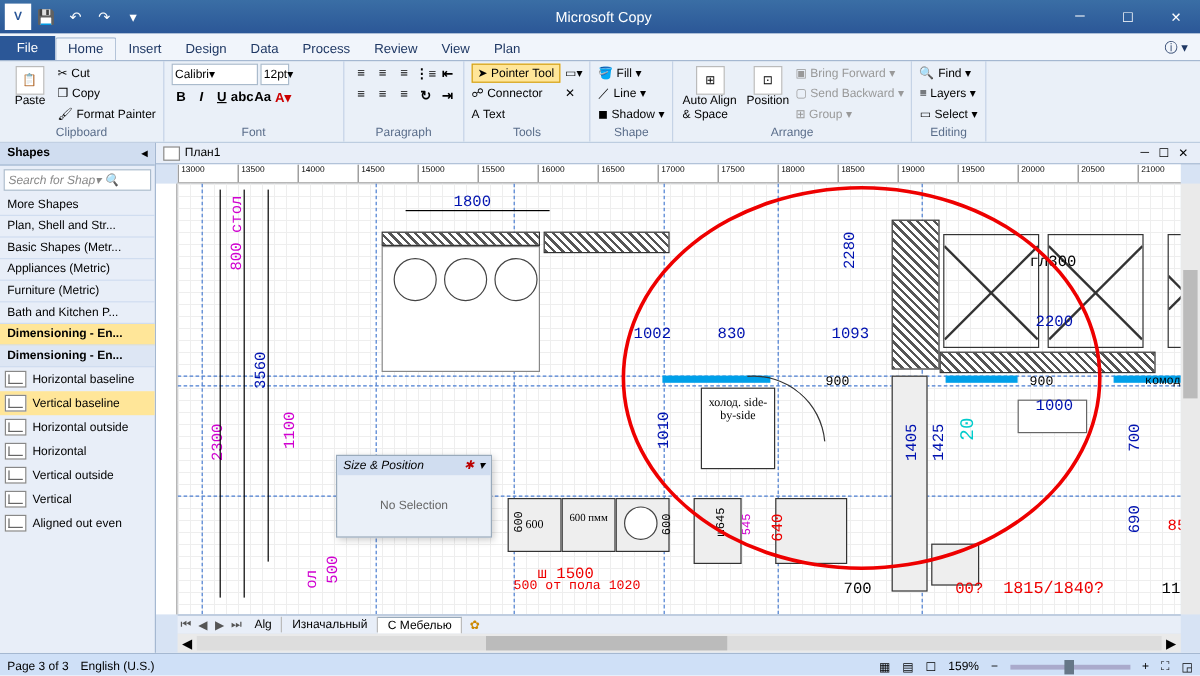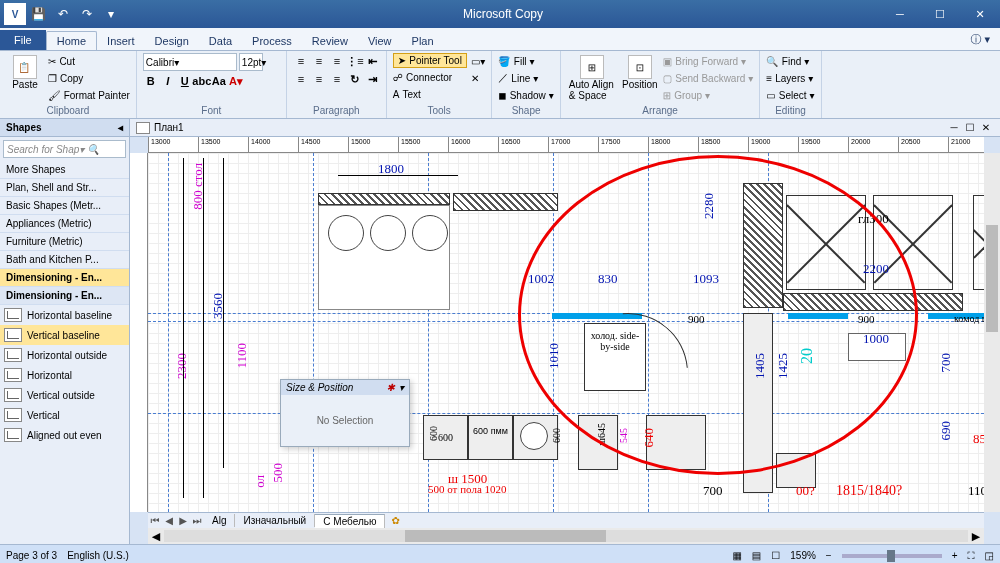--- a/index.html
+++ b/index.html
@@ -67,21 +67,21 @@
     repeating-linear-gradient(90deg, #c8d4e8 0 1px, transparent 1px 50px);
 }
 .guide-h { position: absolute; left: 0; right: 0; height: 0; border-top: 1px dashed #4a7dd1; }
 .guide-v { position: absolute; top: 0; bottom: 0; width: 0; border-left: 1px dashed #4a7dd1; }
 
 .wall { position: absolute; background: repeating-linear-gradient(45deg, #555 0 2px, #fff 2px 5px); border: 1px solid #333; }
 .box { position: absolute; background: #fff; border: 1px solid #333; }
 .cyan-bar { position: absolute; background: #00a0e9; height: 6px; }
 .dim-line { position: absolute; border-top: 1.5px solid #000; }
 .dim-line.v { border-top: none; border-left: 1.5px solid #000; }
-.dim-text { position: absolute; font-family: Liberation Serif, serif; font-size: 13px; color: #0012b0; white-space: nowrap; }
+.dim-text { position: absolute; font-family: Liberation Mono, monospace; font-size: 13px; color: #0012b0; white-space: nowrap; }
 .dim-text.red { color: #e00; }
 .dim-text.mag { color: #d000d0; }
 .dim-text.blk { color: #000; }
 .dim-text.vert { writing-mode: vertical-rl; transform: rotate(180deg); }
 .circ { position: absolute; border: 1.5px solid #444; border-radius: 50%; background: #fff; }
 .x-box { position: absolute; border: 1.5px solid #333; }
 .x-box::before, .x-box::after { content: ""; position: absolute; background: #333; width: 141%; height: 1.5px; top: 50%; left: -20%; }
 .x-box::before { transform: rotate(45deg); }
 .x-box::after { transform: rotate(-45deg); }
 .arc { position: absolute; border: 1.5px solid #333; border-radius: 50%; border-color: #333 transparent transparent transparent; }
@@ -157,21 +157,21 @@
           <div class="small-row">❐ <span>Copy</span></div>
           <div class="small-row">🖌 <span>Format Painter</span></div>
         </div>
       </div>
       <div class="group-label">Clipboard</div>
     </div>
 
     <div class="group" style="width:150px">
       <div class="group-content" style="flex-direction:column;gap:2px">
         <div style="display:flex;gap:2px">
-          <div class="combo" style="width:94px"><span>Calibri</span> ▾</div>
+          <div class="combo" style="width:72px"><span>Calibri</span> ▾</div>
           <div class="combo" style="width:24px"><span>12pt</span> ▾</div>
         </div>
         <div style="display:flex;gap:1px">
           <span class="fmt-btn">B</span>
           <span class="fmt-btn" style="font-style:italic">I</span>
           <span class="fmt-btn" style="text-decoration:underline">U</span>
           <span class="fmt-btn">abc</span>
           <span class="fmt-btn">Aa</span>
           <span class="fmt-btn" style="color:#c00">A▾</span>
         </div>
@@ -402,21 +402,21 @@
       <div class="cyan-bar" style="left:780px;top:160px;width:70px"></div>
 
       <div class="box" style="left:436px;top:170px;width:62px;height:68px;font-size:10px;text-align:center;padding-top:6px;font-family:serif">холод. side-by-side</div>
 
       <div class="arc" style="left:420px;top:160px;width:120px;height:120px;transform:rotate(40deg)"></div>
 
       <div class="box" style="left:595px;top:160px;width:30px;height:180px;background:#eee"></div>
       <div class="box" style="left:700px;top:180px;width:58px;height:28px;border-color:#666"></div>
 
       <div class="box" style="left:275px;top:262px;width:45px;height:45px;background:#eee;text-align:center;font-size:10px;padding-top:16px;font-family:serif">600</div>
-      <div class="box" style="left:320px;top:262px;width:45px;height:45px;background:#eee;text-align:center;font-size:9px;padding-top:10px;font-family:Liberation Sans, sans-serif">600 пмм</div>
+      <div class="box" style="left:320px;top:262px;width:45px;height:45px;background:#eee;text-align:center;font-size:9px;padding-top:10px;font-family:Liberation Serif, serif">600 пмм</div>
       <div class="box" style="left:365px;top:262px;width:45px;height:45px;background:#eee">
           <div class="circ" style="position:relative;left:6px;top:6px;width:28px;height:28px"></div>
         </div>
       <div class="box" style="left:430px;top:262px;width:40px;height:55px;background:#eee"></div>
       <div class="box" style="left:498px;top:262px;width:60px;height:55px;background:#eee"></div>
       <div class="box" style="left:628px;top:300px;width:40px;height:35px;background:#eee"></div>
 
       <div class="dim-line" style="left:190px;top:22px;width:120px"></div>
       <div class="dim-text" style="left:230px;top:8px">1800</div>
       <div class="dim-text mag vert" style="left:42px;top:10px">800 стол</div>

